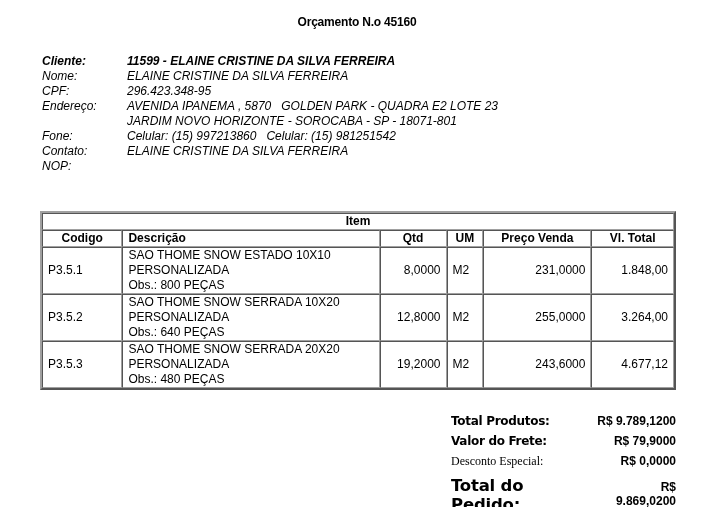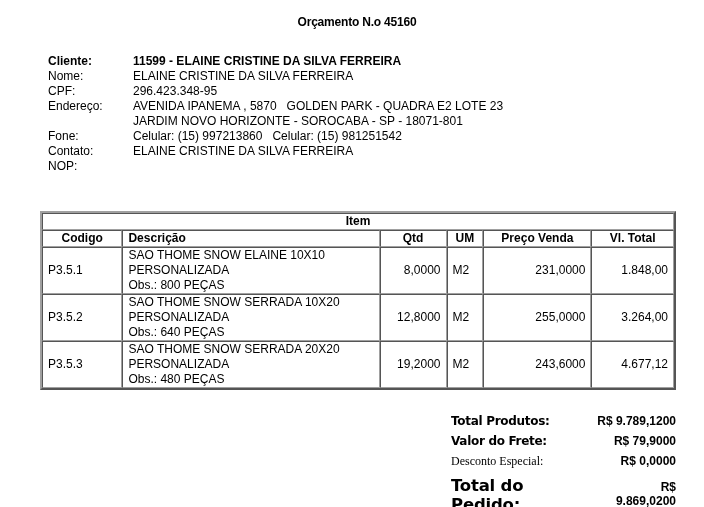--- a/index.html
+++ b/index.html
@@ -5,21 +5,21 @@
   html, body { margin: 0; padding: 0; background: #ffffff; }
   body {
     width: 704px; height: 507px; position: relative; overflow: hidden;
     font-family: "Liberation Sans", sans-serif; font-size: 12px; color: #000;
   }
   .title {
     position: absolute; top: 15px; left: 0; width: 714px; text-align: center;
     font-weight: bold; font-size: 12px; letter-spacing: -0.2px;
   }
   .client {
-    position: absolute; top: 54px; left: 48px;
+    position: absolute; top: 54px; left: 42px; font-style: italic;
   }
   .client .row { display: flex; height: 15px; line-height: 15px; font-size: 12px; }
   .client .lbl { width: 85px; }
   .client .val { white-space: pre; }
   .client .row.head .lbl, .client .row.head .val { font-weight: bold; }
 
   table.items {
     position: absolute; top: 211px; left: 40px; width: 636px;
     border-collapse: separate; border-spacing: 0;
     border: 2px solid; border-color: #a0a0a0 #555 #555 #a0a0a0;
@@ -98,21 +98,21 @@
     <th>Codigo</th>
     <th class="left">Descrição</th>
     <th>Qtd</th>
     <th>UM</th>
     <th>Preço Venda</th>
     <th>Vl. Total</th>
   </tr>
   <tr>
     <td class="code">P3.5.1</td>
     <td class="desc">
-      <span class="line">SAO THOME SNOW ELAINE 10X10</span>
+      <span class="line">SAO THOME SNOW ESTADO 10X10</span>
       <span class="line">PERSONALIZADA</span>
       <span class="line">Obs.: 800 PEÇAS</span>
     </td>
     <td class="qtd">8,0000</td>
     <td class="um">M2</td>
     <td class="price">231,0000</td>
     <td class="total">1.848,00</td>
   </tr>
   <tr>
     <td class="code">P3.5.2</td>

